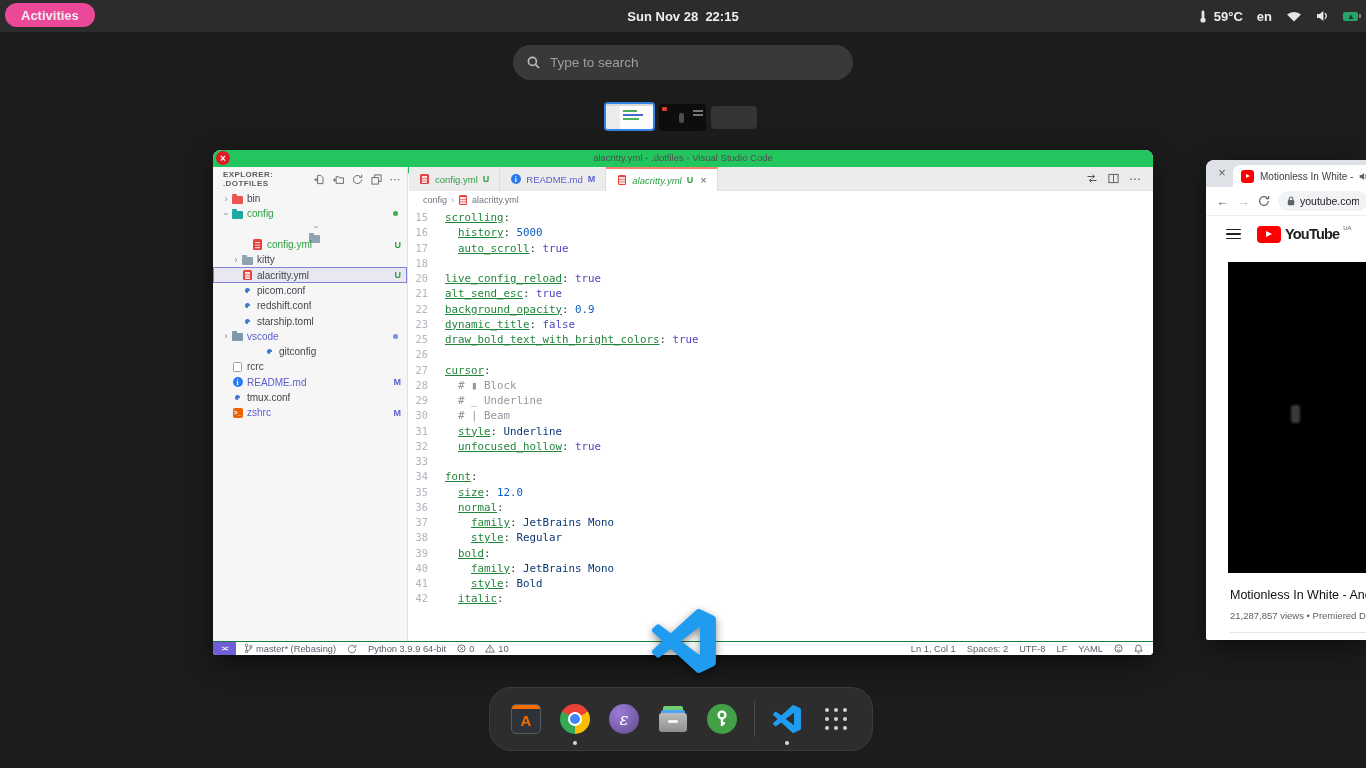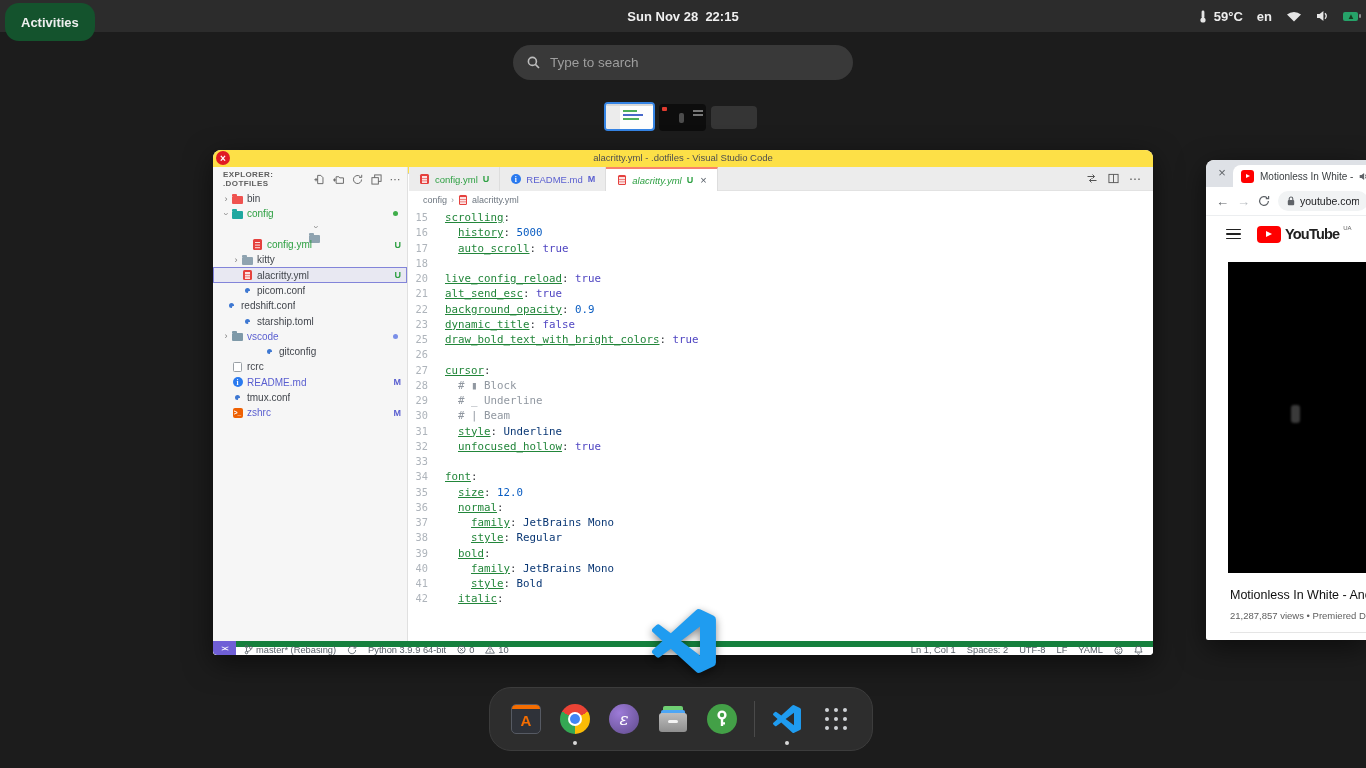--- a/index.html
+++ b/index.html
@@ -3,22 +3,22 @@
 <meta charset="utf-8">
 <style>
   * { margin:0; padding:0; box-sizing:border-box; }
   html,body { width:1366px; height:768px; overflow:hidden; background:#1c1c1c;
     font-family:"Liberation Sans", sans-serif; }
   .desktop { position:relative; width:1366px; height:768px; background:#1c1c1c; overflow:hidden; }
 
   
   .topbar { position:absolute; top:0; left:0; right:0; height:32px; background:#2c2c2c;
     display:flex; align-items:center; color:#e8e8e8; }
-  .activities { position:absolute; left:5px; top:3px; height:38px; padding:0 16px; border-radius:14px;
-    background:#14532d; color:#efefef; font-size:13px; font-weight:bold; border:none;
+  .activities { position:absolute; left:5px; top:3px; height:24px; padding:0 16px; border-radius:14px;
+    background:#ec4899; color:#efefef; font-size:13px; font-weight:bold; border:none;
     display:flex; align-items:center; }
   .clock { position:absolute; left:50%; transform:translateX(-50%); font-size:13px; font-weight:bold;
     white-space:pre; color:#f0f0f0; }
   .sysarea { position:absolute; right:8px; top:0; height:32px; display:flex; align-items:center; gap:14px; }
   .sysarea .txt { font-size:13px; font-weight:bold; color:#ededed; }
   .temp-group { display:flex; align-items:center; gap:5px; }
   .batt { position:relative; width:15px; height:9px; background:#26a269; border-radius:2px; }
   .batt::after { content:""; position:absolute; right:-3px; top:2.5px; width:2px; height:4px; background:#8a8a8a; border-radius:1px; }
   .bolt { position:absolute; left:4px; top:0; font-size:8px; color:#163c1e; line-height:9px; }
 
@@ -43,21 +43,21 @@
   .ws2 .vb1 { top:6px; } .ws2 .vb2 { top:10px; }
   .ws2 .fig { position:absolute; left:20px; top:9px; width:5px; height:10px; background:#5c5c5c; border-radius:2px; opacity:.8; }
   .ws3 { left:711px; top:6px; width:46px; height:23px; background:#353535; }
 
   
   .window { position:absolute; box-shadow:0 8px 28px rgba(0,0,0,.55); }
 
   
   .vscode { left:213px; top:150px; width:940px; height:505px; border-radius:8px 8px 4px 4px;
     background:#ffffff; overflow:hidden; }
-  .vs-titlebar { position:absolute; left:0; right:0; top:0; height:24px; background:#fde047;
+  .vs-titlebar { position:absolute; left:0; right:0; top:0; height:24px; background:#22c55e;
     border-bottom:1px solid #c9c9c9; }
   .vs-title { position:absolute; left:0; right:0; top:0; height:16px; line-height:16px; text-align:center;
     font-size:9.5px; color:#4f4f4f; }
   .gnome-close { position:absolute; left:3px; top:1px; width:14px; height:14px; border-radius:50%;
     background:#e01b24; color:#ffffff; font-size:10px; line-height:13px; text-align:center; font-weight:bold;
     border:none; padding:0; }
 
   .vs-sidebar { position:absolute; left:0; top:17px; bottom:14px; width:195px; background:#f6f6f6;
     border-right:1px solid #e0e0e0; overflow:hidden; }
   .exp-header { height:24px; display:flex; align-items:center; padding:0 6px 0 10px; }
@@ -115,21 +115,21 @@
   .code { position:absolute; left:0; right:0; top:43px; bottom:0; overflow:hidden;
     font-family:"DejaVu Sans Mono", monospace; font-size:10.8px; }
   .cl { height:15.25px; line-height:15.25px; white-space:pre; display:flex; }
   .ln { display:inline-block; width:36px; text-align:right; padding-right:17px; color:#aeb4bb; flex:none;
     font-size:10.3px; }
   .lt { white-space:pre; }
   .tok-k { color:#22863a;text-decoration:underline; } .tok-n { color:#0a5dc2; } .tok-b { color:#4f45c2; }
   .tok-s { color:#0b3875; } .tok-c { color:#9198a1; } .tok-p { color:#37393d; }
 
   .statusbar { position:absolute; left:0; right:0; bottom:0; height:14px; background:#ffffff;
-    border-top:6px solid #15803d; display:flex; align-items:flex-end; font-size:9.3px; color:#586069; }
+    border-top:1px solid #15803d; display:flex; align-items:center; font-size:9.3px; color:#586069; }
   .remote-block { width:23px; height:14px; background:#6f5fd6; color:#fff; display:flex; align-items:center;
     justify-content:center; font-size:7px; font-weight:bold; letter-spacing:-1px; flex:none;
     border-radius:0 0 0 4px; }
   .sb-left, .sb-right { display:flex; align-items:center; gap:11px; }
   .sb-left { padding-left:8px; }
   .sb-right { margin-left:auto; padding-right:10px; }
   .sb-item { display:flex; align-items:center; gap:3px; white-space:nowrap; }
 
   
   .vsc-logo-big { position:absolute; left:652px; top:609px; width:64px; height:64px;
@@ -351,21 +351,21 @@
             <span class="tlabel">alacritty.yml</span>
             <span class="badge green">U</span>
           </div>
           <div class="trow" style="padding-left: 18px;">
             <span class="chev"></span>
             <span class="fic">
               <span class="i-gear"></span>
             </span>
             <span class="tlabel">picom.conf</span>
           </div>
-          <div class="trow" style="padding-left: 2px;">
+          <div class="trow" style="padding-left: 18px;">
             <span class="chev"></span>
             <span class="fic">
               <span class="i-gear"></span>
             </span>
             <span class="tlabel">redshift.conf</span>
           </div>
           <div class="trow" style="padding-left: 18px;">
             <span class="chev"></span>
             <span class="fic">
               <span class="i-gear"></span>

